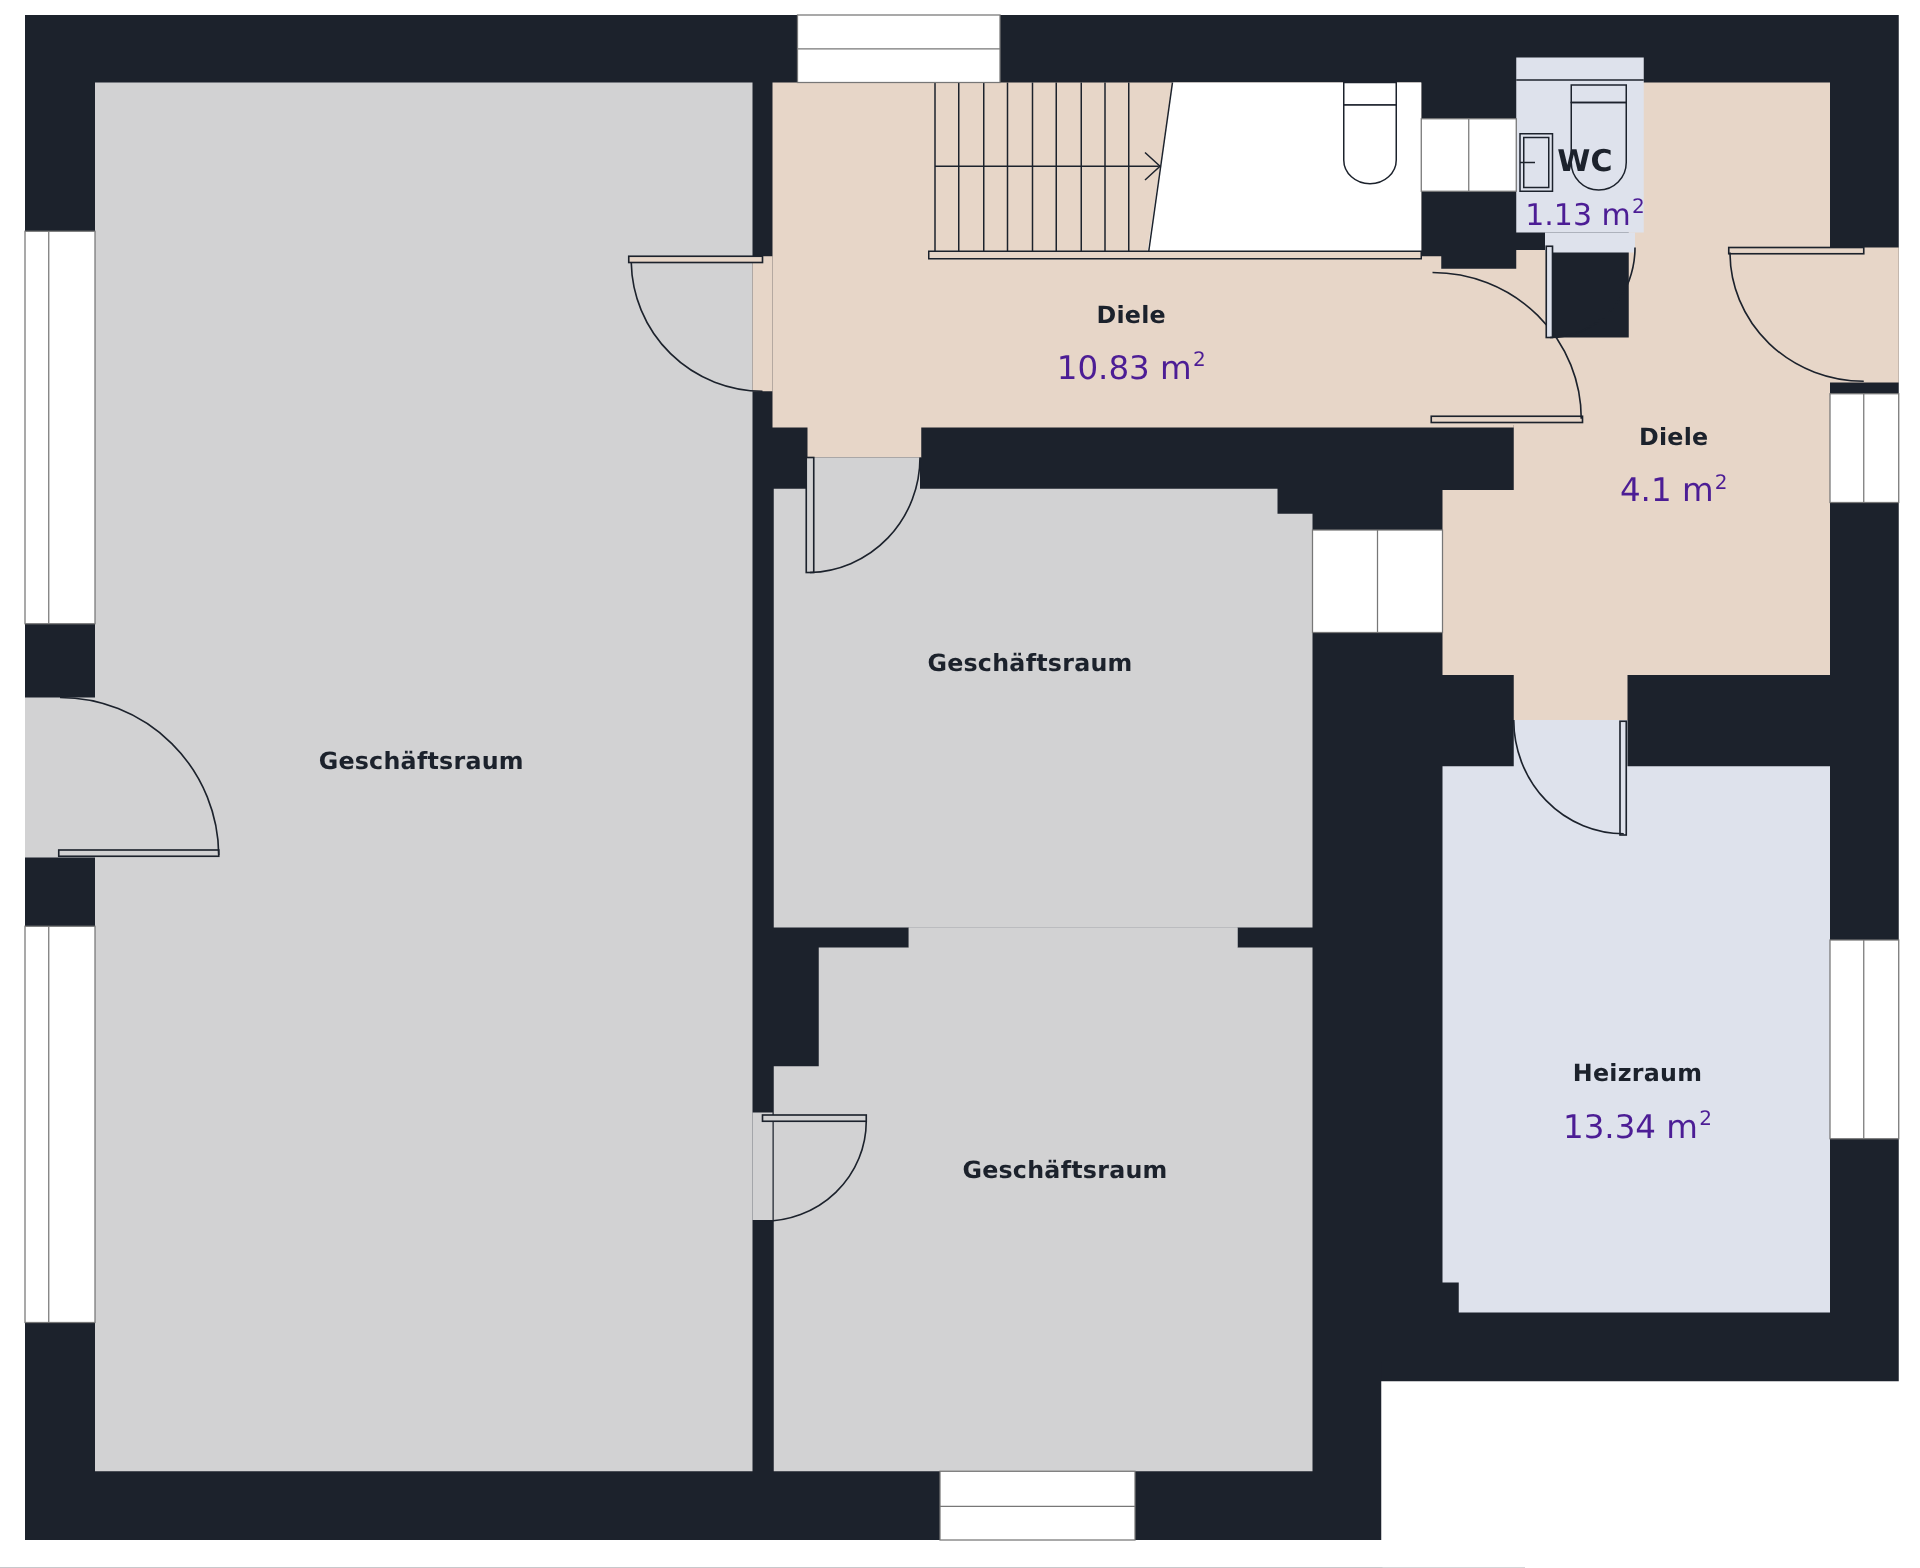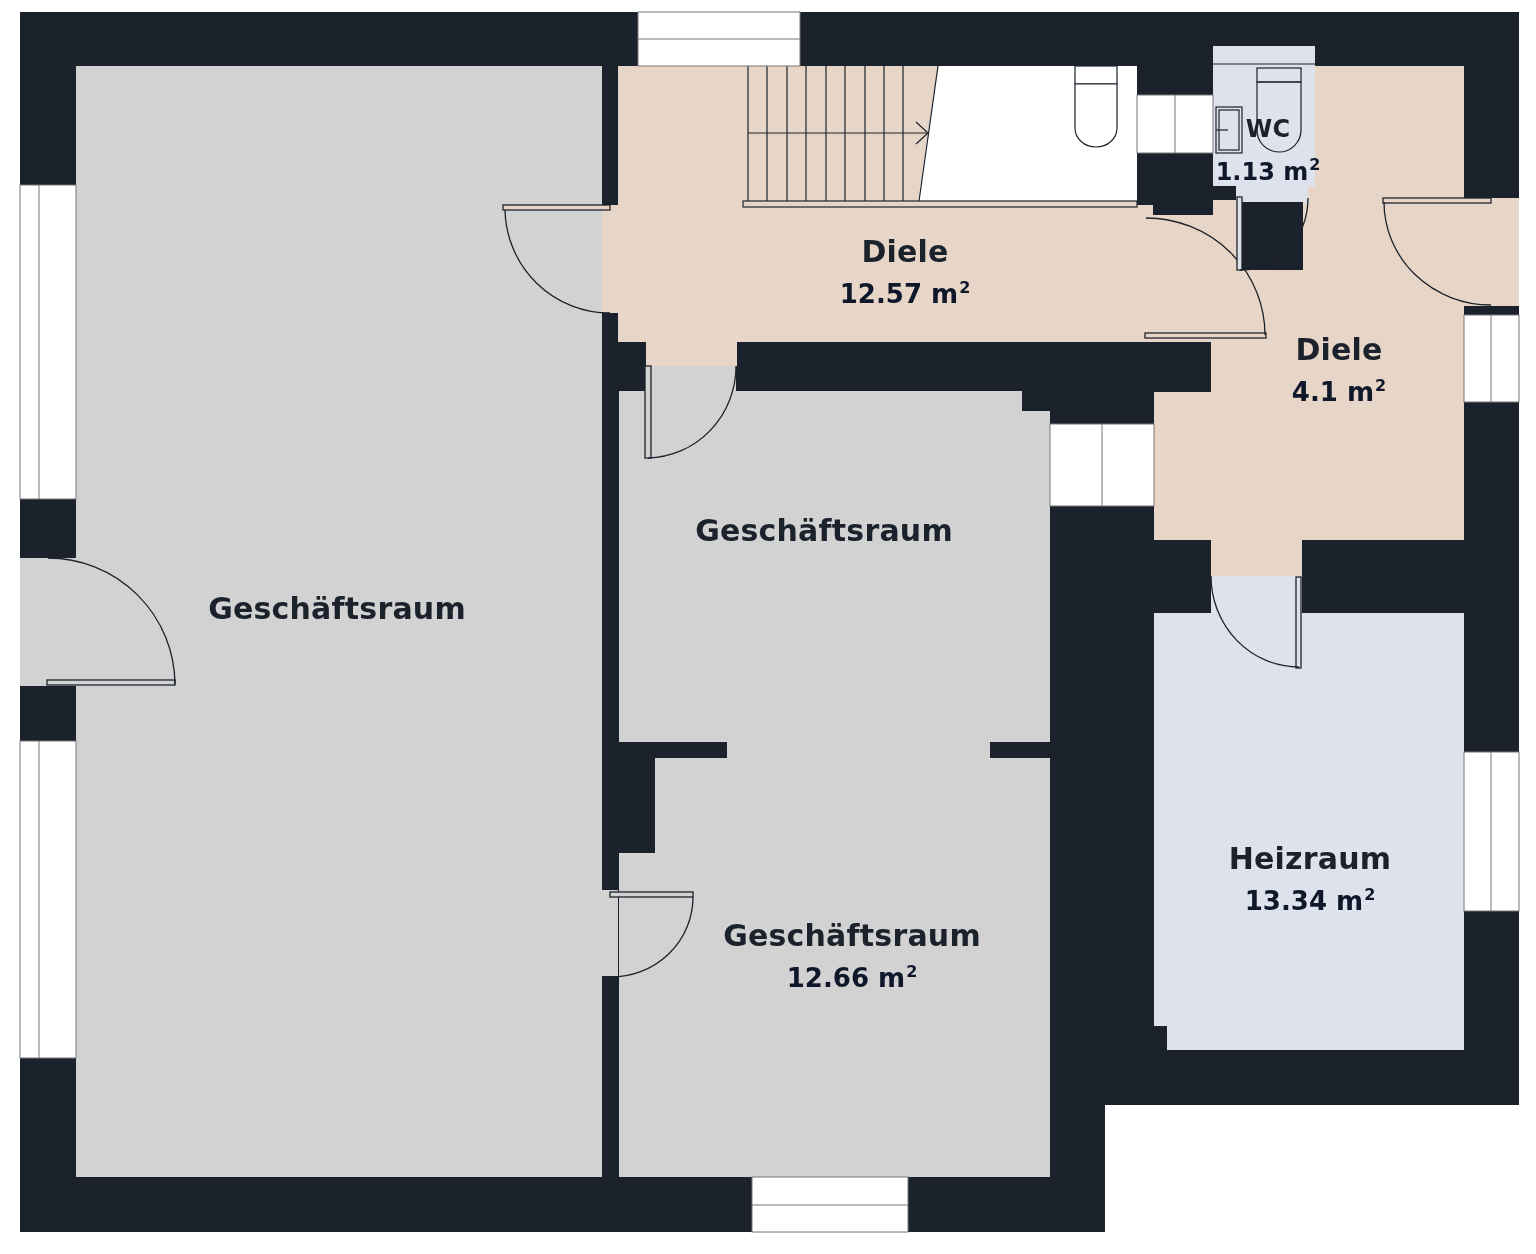--- a/index.html
+++ b/index.html
@@ -8,31 +8,30 @@
     .label {
       position: absolute;
       transform: translate(-50%, 0);
       text-align: center;
       white-space: nowrap;
       font-family: "DejaVu Sans", sans-serif;
     }
     .label .name {
       display: block;
       font-weight: bold;
-      font-size: 30px;
+      font-size: 19px;
       color: #1c222c;
       letter-spacing: 0.2px;
       line-height: 34px;
     }
     .label .area {
       display: block;
       font-size: 26px;
-      color: #0f172a;
+      color: #4c1d95;
       line-height: 38px;
-      font-weight: bold;
     }
     .label .area sup { font-size: 16px; vertical-align: 10px; margin-left: 1px; }
     .label.small .name { font-size: 24px; }
     .label.small .area { font-size: 24px; }
   </style>
 </head>
 <body>
 
 <svg id="plan" viewBox="0 0 1536 1254" xmlns="http://www.w3.org/2000/svg">
 
@@ -145,33 +144,32 @@
     <rect x="1296" y="577" width="5" height="91" fill="#dee2ec"></rect>
     <path d="M1211,576 A88,91 0 0 0 1299,667"></path>
   </g>
 </svg>
 
 <div class="label" style="left:337px; top:592px;">
   <span class="name">Geschäftsraum</span>
 </div>
 <div class="label" style="left:905px; top:235px;">
   <span class="name">Diele</span>
-  <span class="area"><span>12.57 m</span><sup>2</sup></span>
+  <span class="area"><span>10.83 m</span><sup>2</sup></span>
 </div>
 <div class="label small" style="left:1268px; top:112px;">
   <span class="name">WC</span>
   <span class="area"><span>1.13 m</span><sup>2</sup></span>
 </div>
 <div class="label" style="left:1339px; top:333px;">
   <span class="name">Diele</span>
   <span class="area"><span>4.1 m</span><sup>2</sup></span>
 </div>
 <div class="label" style="left:824px; top:514px;">
   <span class="name">Geschäftsraum</span>
 </div>
 <div class="label" style="left:852px; top:919px;">
   <span class="name">Geschäftsraum</span>
-  <span class="area"><span>12.66 m</span><sup>2</sup></span>
 </div>
 <div class="label" style="left:1310px; top:842px;">
   <span class="name">Heizraum</span>
   <span class="area"><span>13.34 m</span><sup>2</sup></span>
 </div>
 
 </body></html>

